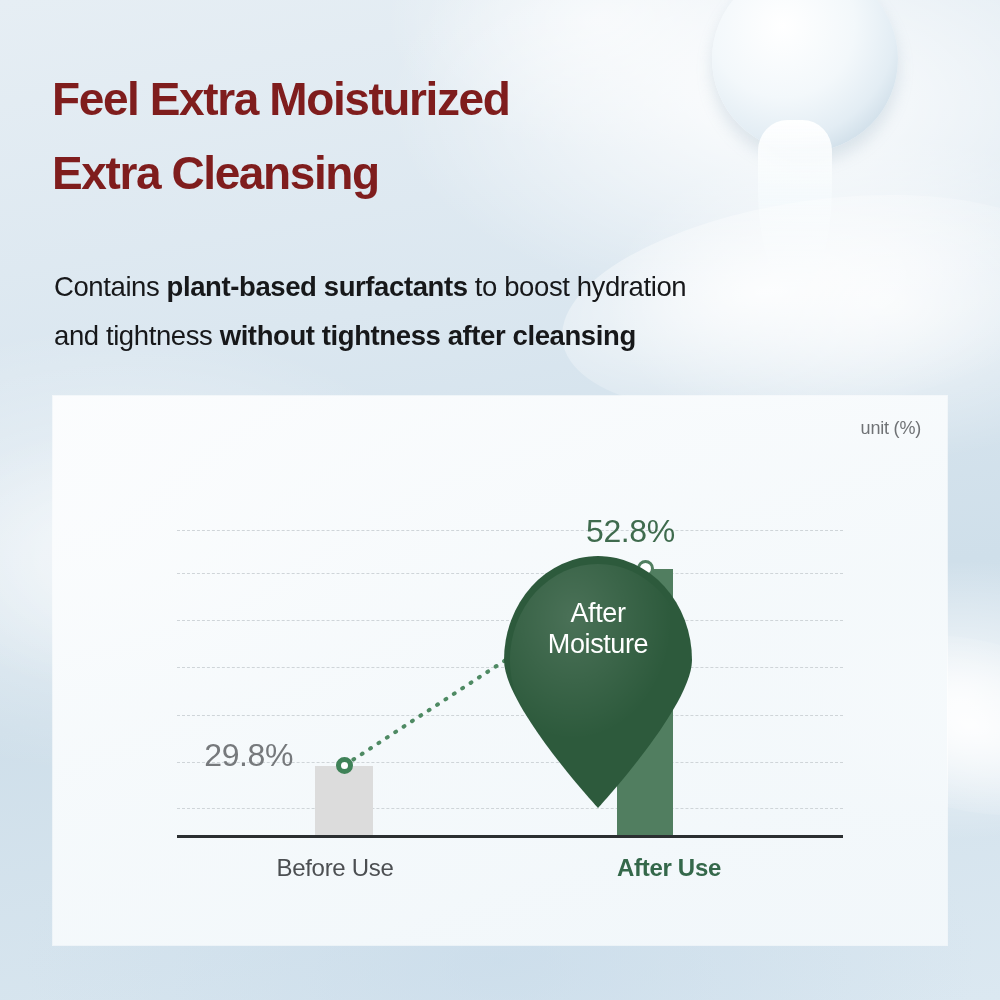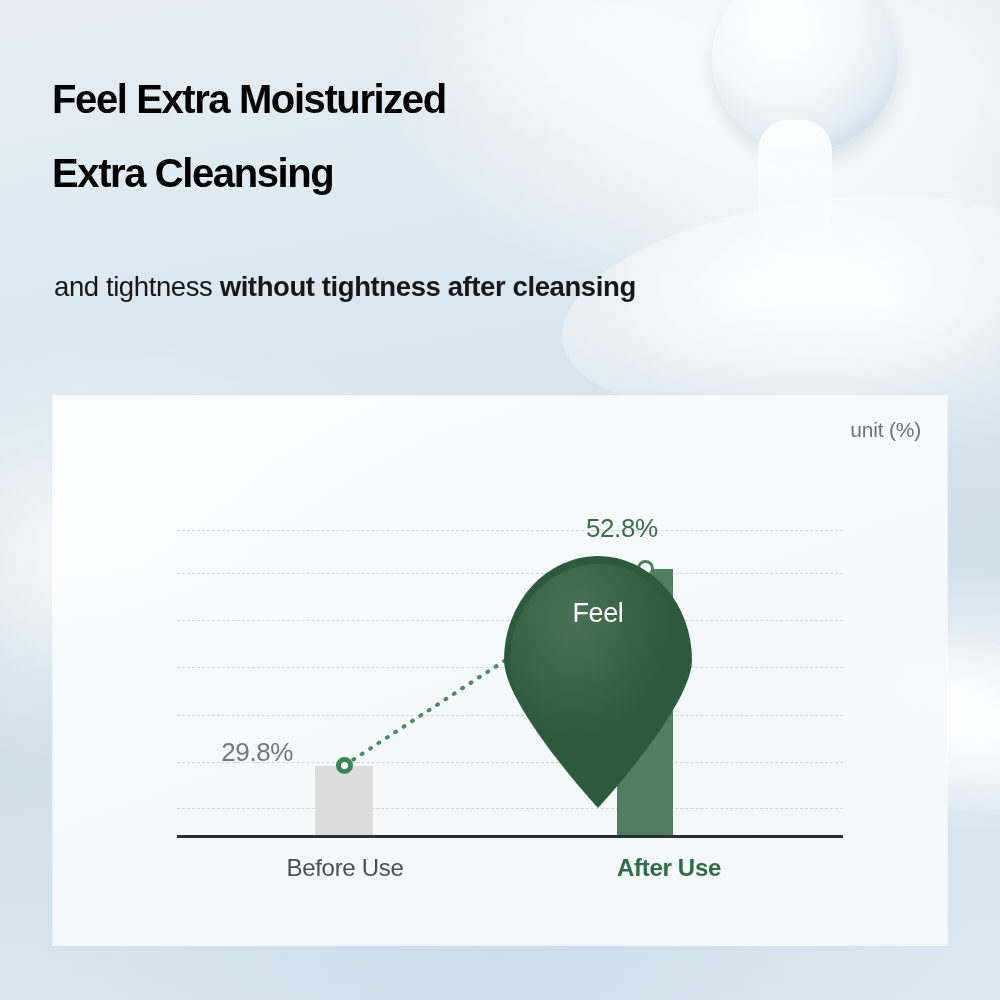--- a/index.html
+++ b/index.html
@@ -87,24 +87,24 @@
   }
 
   
   .headline {
     position: absolute;
     left: 52px;
     top: 62px;
     width: 760px;
   }
   .headline-line {
-    font-size: 40px;
+    font-size: 46px;
     line-height: 74px;
     font-weight: 700;
-    color: #000000;
+    color: #7f1d1d;
     letter-spacing: -1.4px;
     white-space: nowrap;
   }
   .subhead {
     position: absolute;
     left: 54px;
     top: 262px;
     width: 860px;
   }
   .subhead-line {
@@ -124,21 +124,21 @@
     width: 894px;
     height: 549px;
     background: linear-gradient(160deg, rgba(252,253,254,.97) 0%, rgba(246,250,252,.96) 55%, rgba(243,248,251,.95) 100%);
     box-shadow: 0 0 0 1px rgba(255,255,255,.6);
   }
 
   .unit-label {
     position: absolute;
     right: 26px;
     top: 22px;
-    font-size: 21px;
+    font-size: 18px;
     color: #6f7275;
     letter-spacing: -.2px;
     text-align: right;
   }
 
   
   .plot {
     position: absolute;
     left: 124px;     
     top: 128px;      
@@ -173,21 +173,21 @@
   }
   .bar-after {
     left: 440px;
     width: 56px;
     background: #517e60;
   }
 
   
   .val-label {
     position: absolute;
-    font-size: 26px;
+    font-size: 32px;
     letter-spacing: -.4px;
     white-space: nowrap;
   }
   .val-before {
     left: 122px;
     top: 185px;
     color: #76797c;
     transform: translateX(-100%);
     padding-right: 6px;
     margin-top: 28px;
@@ -228,21 +228,21 @@
 
   
   .x-label {
     position: absolute;
     top: 330px;
     font-size: 24px;
     letter-spacing: -.3px;
     white-space: nowrap;
     transform: translateX(-50%);
   }
-  .x-before { left: 168px; color: #4c4f52; }
+  .x-before { left: 158px; color: #4c4f52; }
   .x-after  { left: 468px; color: #34684a; font-weight: 700; margin-left: 24px; }
 
   
   .pin {
     position: absolute;
     left: 319px;   
     top: 32px;     
     width: 204px;
     height: 252px;
   }
@@ -303,20 +303,21 @@
   <div class="bg-wave-a"></div>
   <div class="bg-wave-b"></div>
   <div class="bg-wave-c"></div>
 
   <div class="headline">
     <div class="headline-line">Feel Extra Moisturized</div>
     <div class="headline-line">Extra Cleansing</div>
   </div>
 
   <div class="subhead">
+    <div class="subhead-line"><span>Contains </span><b>plant-based surfactants</b><span> to boost hydration</span></div>
     <div class="subhead-line"><span>and tightness </span><b>without tightness after cleansing</b></div>
   </div>
 
   <div class="chart-card">
 
     <div class="unit-label">unit (%)</div>
 
     <div class="plot">
 
       <div class="gridline" style="top:6px"></div>
@@ -343,21 +344,22 @@
       <div class="axis-line"></div>
 
       <div class="x-label x-before">Before Use</div>
       <div class="x-label x-after">After Use</div>
 
       <div class="pin">
         <div class="pin-drop"></div>
         <div class="pin-gloss"></div>
         <div class="pin-text">
           <div class="pin-cap">
-            <div>Feel</div>
+            <div>After</div>
+            <div>Moisture</div>
           </div>
         </div>
       </div>
 
     </div>
   </div>
 
 </div>
 
 </body></html>

